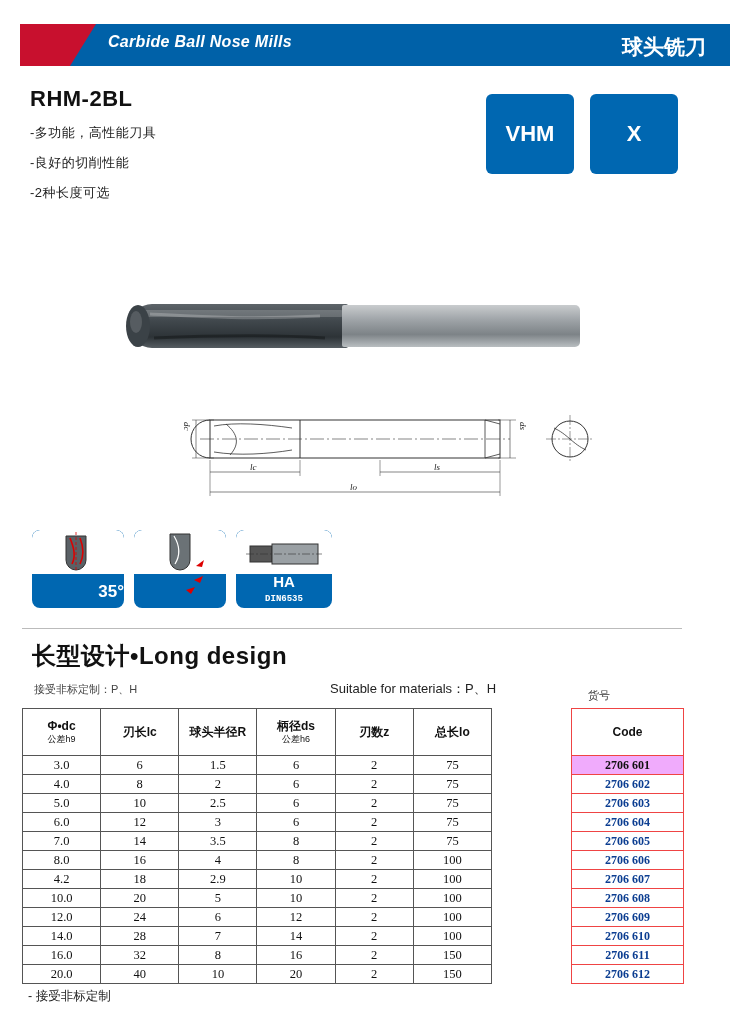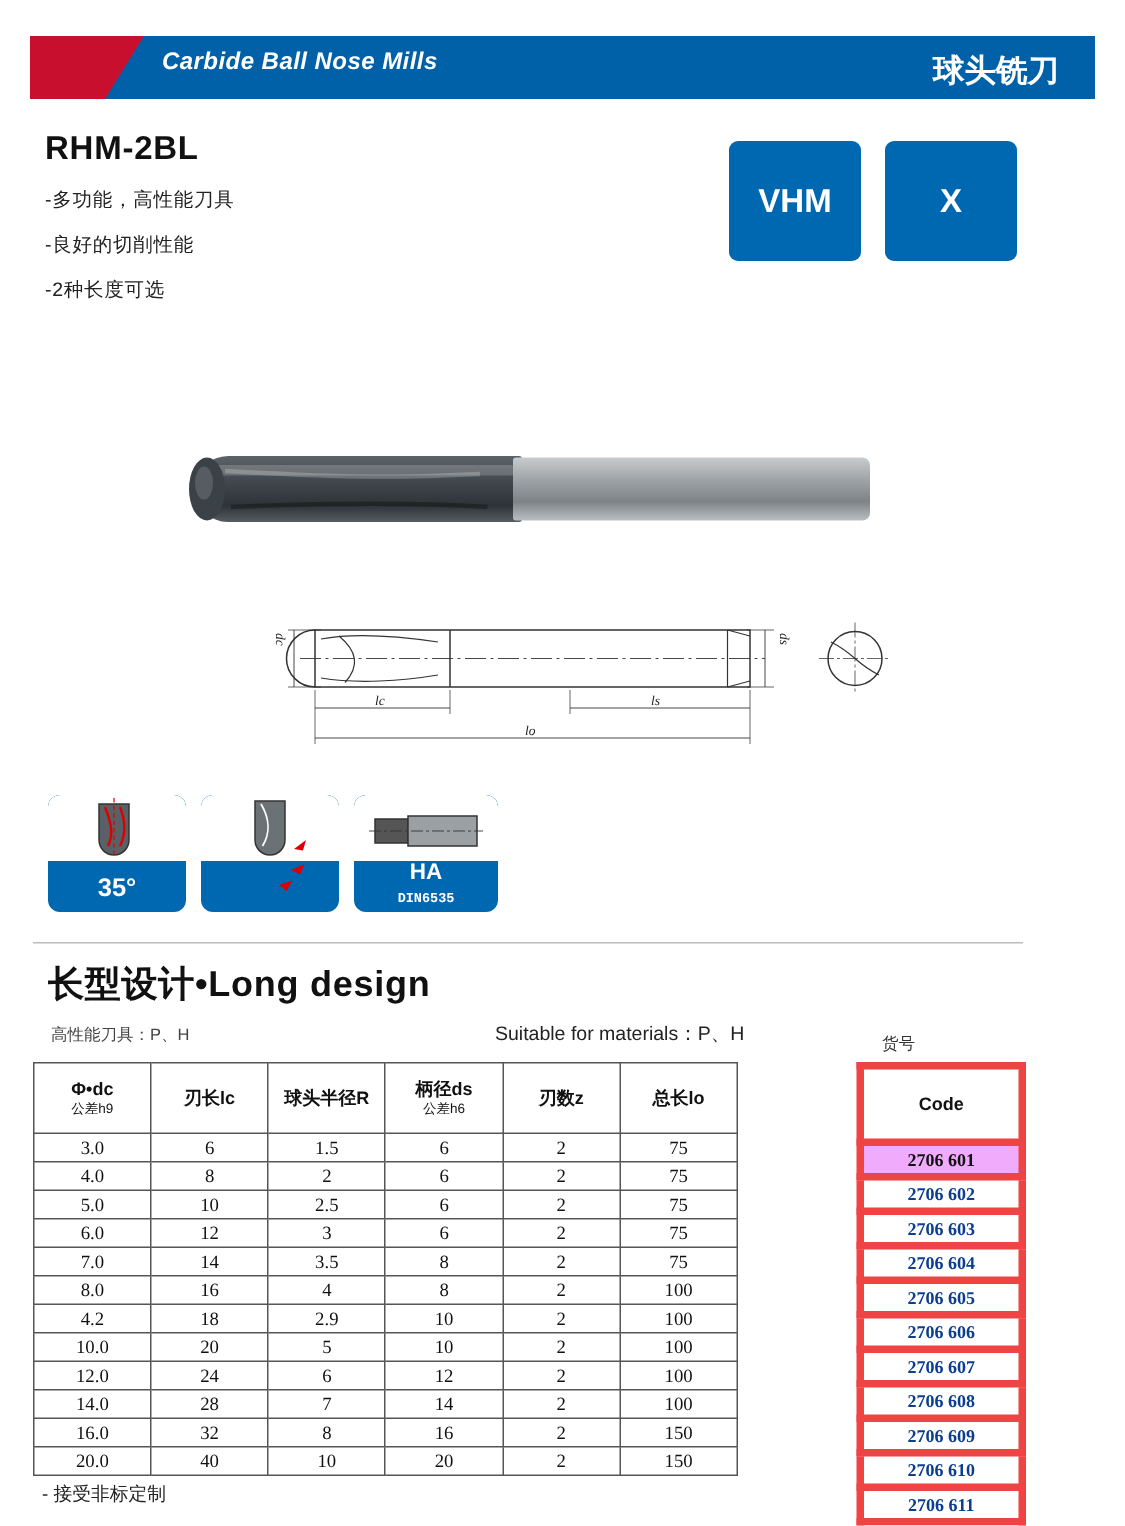--- a/index.html
+++ b/index.html
@@ -172,21 +172,21 @@
   .tile .tile-top {
     position: absolute;
     left: 0; top: 0; right: 0;
     height: 44px;
     background: #ffffff;
     border-radius: 8px 8px 0 0;
   }
   .tile-35 .tile-label {
     position: absolute;
     left: 0; right: 0; bottom: 6px;
-    text-align: center;
+    text-align: right;
     color: #fff;
     font-size: 17px;
     font-weight: bold;
   }
   .tile-ha .ha-main {
     position: absolute;
     left: 0; right: 0; bottom: 18px;
     text-align: center;
     color: #fff;
     font-size: 15px;
@@ -279,21 +279,21 @@
 
   table.codes {
     border-collapse: collapse;
     width: 113px;
     table-layout: fixed;
     position: absolute;
     left: 549px;
     top: 0;
   }
   table.codes th, table.codes td {
-    border: 5px solid #ef4444;
+    border: 1px solid #ef4444;
     text-align: center;
     height: 18px;
     padding: 0;
   }
   table.codes thead th {
     height: 46px;
     font-size: 12px;
     font-weight: bold;
   }
   table.codes tbody td {
@@ -436,21 +436,21 @@
       <rect x="36" y="14" width="46" height="20" fill="#9aa0a4" stroke="#333" stroke-width="1"></rect>
       <line x1="10" y1="24" x2="86" y2="24" stroke="#333" stroke-width="0.6" stroke-dasharray="8,2,2,2"></line>
     </svg>
   </div>
   <div class="ha-main">HA</div>
   <div class="ha-sub">DIN6535</div>
 </div>
 
 <div class="divider"></div>
 <div class="section-title">长型设计•Long design</div>
-<div class="mat-cn">高性能刀具：P、H</div>
+<div class="mat-cn">接受非标定制：P、H</div>
 <div class="mat-en">Suitable for materials：P、H</div>
 <div class="code-cn">货号</div>
 
 <div class="table-wrap">
   <table class="spec">
     <thead>
       <tr>
         <th>
           <span>Φ•dc</span>
           <span class="sub">公差h9</span>

